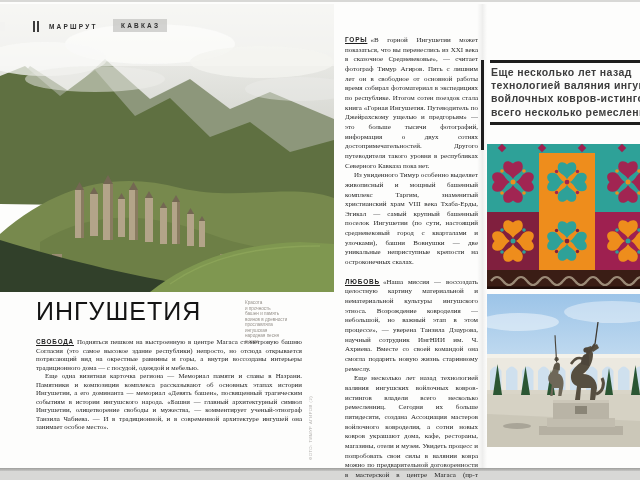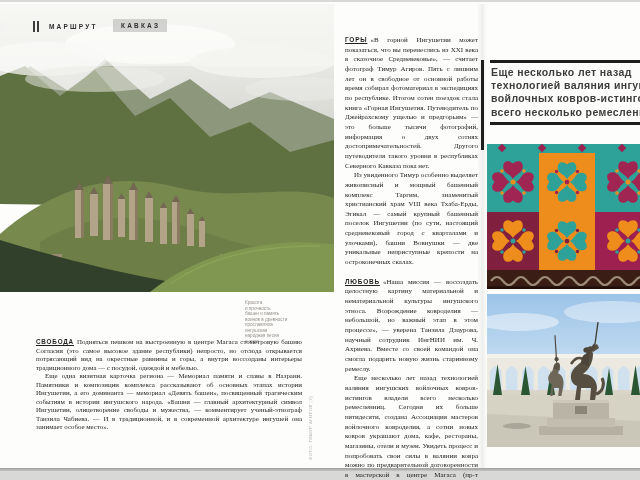--- a/index.html
+++ b/index.html
@@ -134,20 +134,21 @@
     <span>Красота</span>
     <span>и прочность</span>
     <span>башен и память</span>
     <span>воинов в древности</span>
     <span>прославляла</span>
     <span>ингушская</span>
     <span>народная песня</span>
     <span>и эпос</span>
   </div>
 
+  <div class="abs title">ИНГУШЕТИЯ</div>
 
   <div class="abs col col1">
     <p><span class="lead">СВОБОДА</span><span>Подняться пешком на выстроенную в центре Магаса стометровую башню Согласия (это самое высокое здание республики) непросто, но отсюда открывается потрясающий вид на окрестные равнины и горы, а внутри воссозданы интерьеры традиционного дома — с посудой, одеждой и мебелью.</span></p>
     <p class="indent"><span>Еще одна визитная карточка региона — Мемориал памяти и славы в Назрани. Памятники и композиции комплекса рассказывают об основных этапах истории Ингушетии, а его доминанта — мемориал «Девять башен», посвященный трагическим событиям в истории ингушского народа. «Башня — главный архитектурный символ Ингушетии, олицетворение свободы и мужества, — комментирует ученый-этнограф Танзила Чабиева. — И в традиционной, и в современной архитектуре ингушей она занимает особое место».</span></p>
   </div>
 
   <div class="abs col col2">
     <p><span class="lead">ГОРЫ</span><span>«В горной Ингушетии может показаться, что вы перенеслись из XXI века в сказочное Средневековье», — считает фотограф Тимур Агиров. Пять с лишним лет он в свободное от основной работы время собирал фотоматериал в экспедициях по республике. Итогом сотен поездок стала книга «Горная Ингушетия. Путеводитель по Джейрахскому ущелью и предгорьям» — это больше тысячи фотографий, информация о двух сотнях достопримечательностей. Другого путеводителя такого уровня в республиках Северного Кавказа пока нет.</span></p>
     <p class="indent"><span>Из увиденного Тимур особенно выделяет живописный и мощный башенный комплекс Таргим, знаменитый христианский храм VIII века Тхаба-Ерды, Эгикал — самый крупный башенный поселок Ингушетии (по сути, настоящий средневековый город с кварталами и улочками), башни Вовнушки — две уникальные неприступные крепости на остроконечных скалах.</span></p>
     <p class="sect"><span class="lead">ЛЮБОВЬ</span><span>«Наша миссия — воссоздать целостную картину материальной и нематериальной культуры ингушского этноса. Возрождение ковроделия — небольшой, но важный этап в этом процессе», — уверена Танзила Дзаурова, научный сотрудник ИнгНИИ им. Ч. Ахриева. Вместе со своей командой она смогла подарить новую жизнь старинному ремеслу.</span></p>

